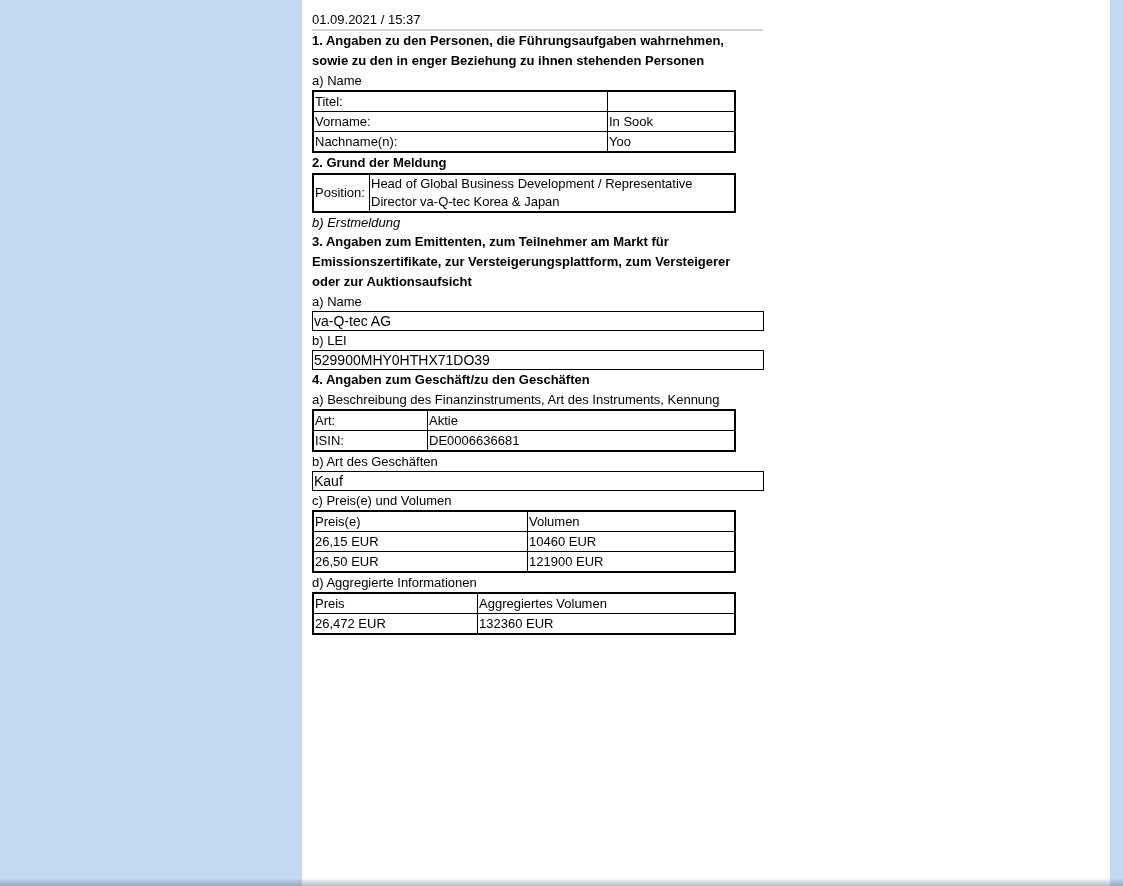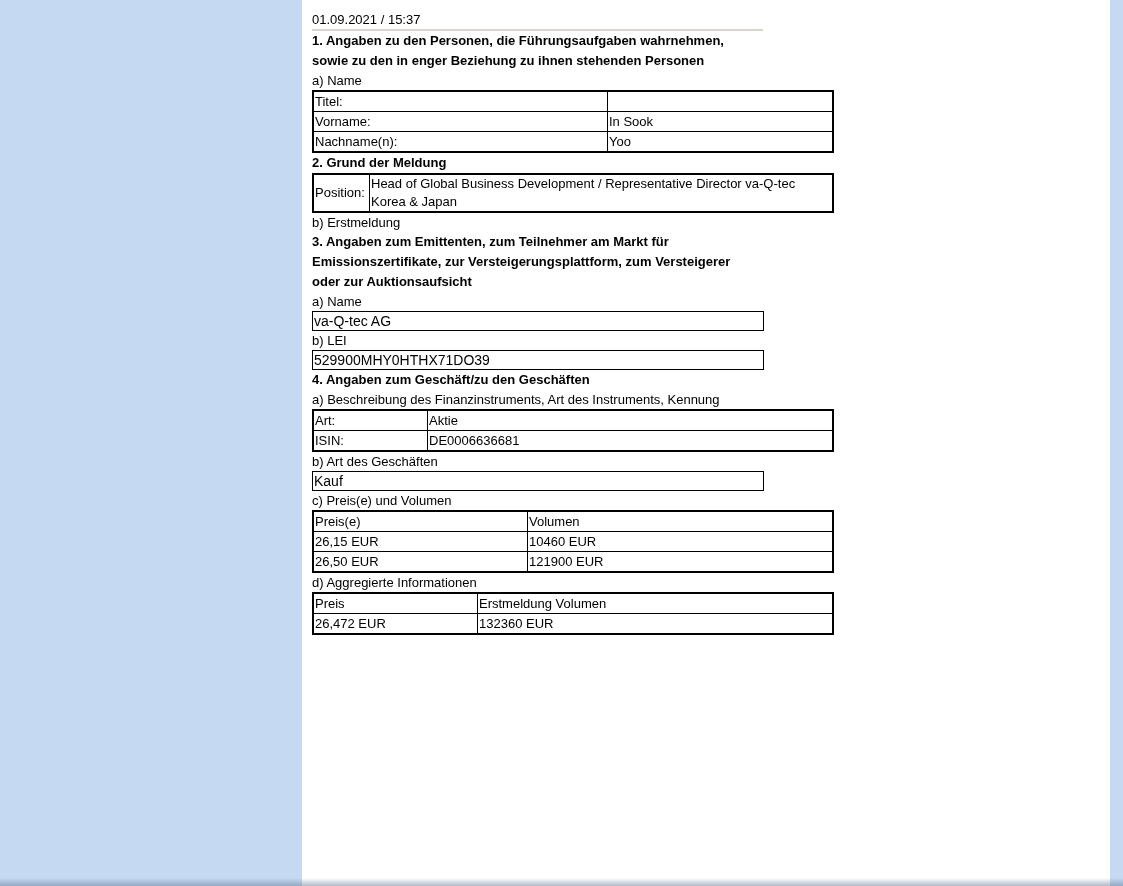--- a/index.html
+++ b/index.html
@@ -51,30 +51,30 @@
     line-height: 20px;
     white-space: pre-line;
   }
   .h-s1 { margin-top: 6px; }
   .h-s2 { margin-top: 16px; }
   .h-s3 { margin-top: 17px; }
   .h-s4 { margin-top: 17px; }
   .sub-label { line-height: 19px; }
   .lbl-name1   { margin-top: 14px; }
   .lbl-pos     { margin-top: 14px; }
-  .lbl-erst    { margin-top: 16px; }
+  .lbl-erst    { margin-top: 16px; font-style: italic; }
   .lbl-name3   { margin-top: 13px; }
   .lbl-lei     { margin-top: 18px; }
   .lbl-instr   { margin-top: 18px; }
   .lbl-art     { margin-top: 14px; }
   .lbl-preis   { margin-top: 18px; }
   .lbl-aggr    { margin-top: 13px; }
   table.grid {
     border-collapse: collapse;
-    width: 522px;
+    width: 424px;
     border: 2px solid #000;
     table-layout: fixed;
   }
   table.grid td {
     border: 1px solid #000;
     font-size: 13px;
     height: 19px;
     padding: 0 2px 0 1px;
     vertical-align: middle;
     overflow: hidden;
@@ -190,21 +190,21 @@
           <td>121900 EUR</td>
         </tr>
       </tbody>
         </table>
 
       <div class="sub-label lbl-aggr">d) Aggregierte Informationen</div>
       <table class="grid">
         <tbody>
             <tr>
           <td style="width:160px">Preis</td>
-          <td>Erstmeldung Volumen</td>
+          <td>Aggregiertes Volumen</td>
         </tr>
         <tr>
           <td>26,472 EUR</td>
           <td>132360 EUR</td>
         </tr>
       </tbody>
         </table>
 
     </div>
   </div>

